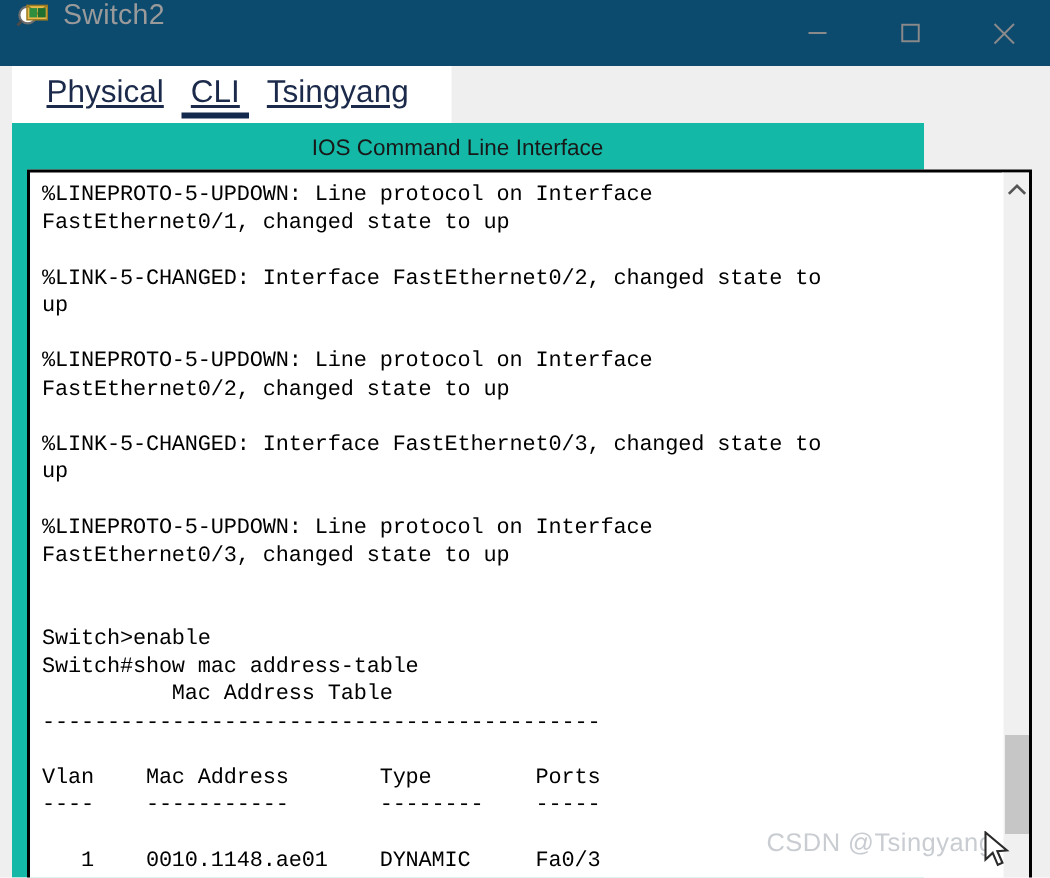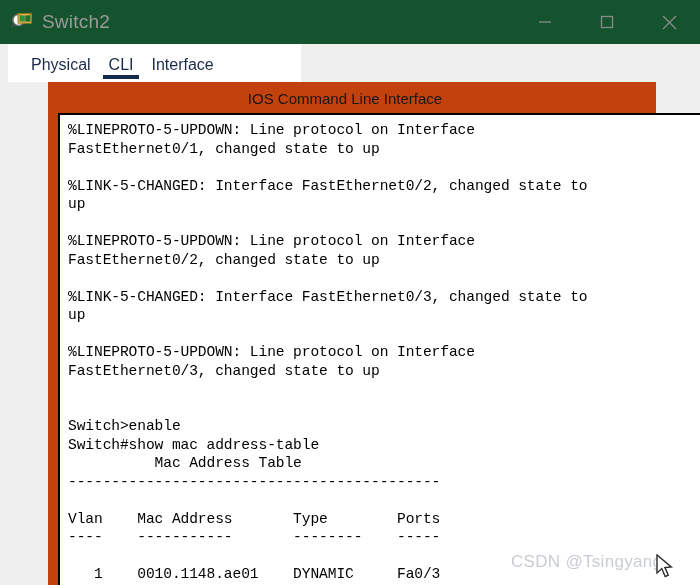--- a/index.html
+++ b/index.html
@@ -20,23 +20,23 @@
     width: 700px;
     height: 585px;
     background: #efefef;
   }
 
   
   .titlebar {
     position: absolute;
     left: 0; top: 0;
     width: 700px; height: 44px;
-    background: #14532d;
-    display: flex;
-    align-items: center;
+    background: #0c4a6e;
+    display: flex;
+    align-items: flex-start;
   }
 
   .app-icon {
     margin-left: 10px;
     width: 24px; height: 24px;
     flex: 0 0 24px;
     position: relative;
   }
 
   .title-text {
@@ -76,43 +76,43 @@
     left: 8px; top: 44px;
     width: 293px; height: 38px;
     background: #ffffff;
     display: flex;
     align-items: flex-end;
     padding-left: 14px;
   }
 
   .tab {
     position: relative;
-    font-size: 16px;
+    font-size: 21px;
     color: #1b2a4a;
     padding: 0 9px 8px 9px;
     white-space: nowrap;
     cursor: default;
+    text-decoration: underline;
   }
 
   .tab.active::after {
     content: "";
     position: absolute;
     left: 3px; right: 3px;
     bottom: 3px;
     height: 4px;
     background: #14294e;
   }
 
   
   .panel {
     position: absolute;
     left: 8px; top: 82px;
     width: 608px; height: 503px;
-    background: #c2410c;
-    margin-left: 40px;
+    background: #14b8a6;
   }
 
   .panel-header {
     width: 100%;
     text-align: center;
     font-size: 15px;
     color: #181818;
     padding-top: 8px;
     padding-right: 14px;
     white-space: nowrap;
@@ -225,21 +225,21 @@
           <line x1="15" y1="2" x2="2" y2="15" stroke="#8a8a8a" stroke-width="1.3"></line>
         </svg>
       </div>
     </div>
   </div>
 
   <div class="tabstrip-bg"></div>
   <div class="tabstrip">
     <div class="tab">Physical</div>
     <div class="tab active">CLI</div>
-    <div class="tab">Interface</div>
+    <div class="tab">Tsingyang</div>
   </div>
 
   <div class="panel">
 
     <div class="panel-header">IOS Command Line Interface</div>
 
     <div class="console-wrap">
 
       <div class="console-text">%LINEPROTO-5-UPDOWN: Line protocol on Interface
 FastEthernet0/1, changed state to up

